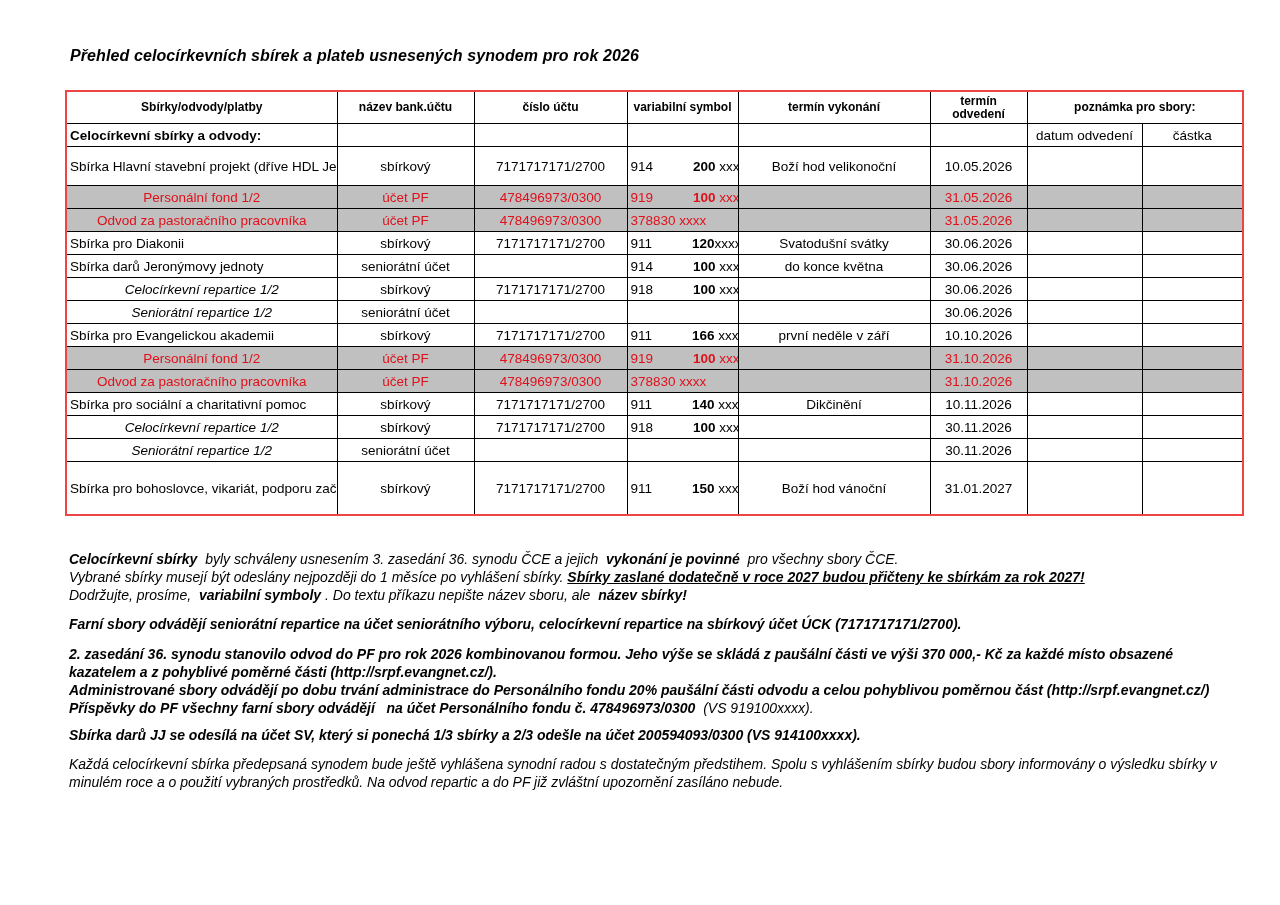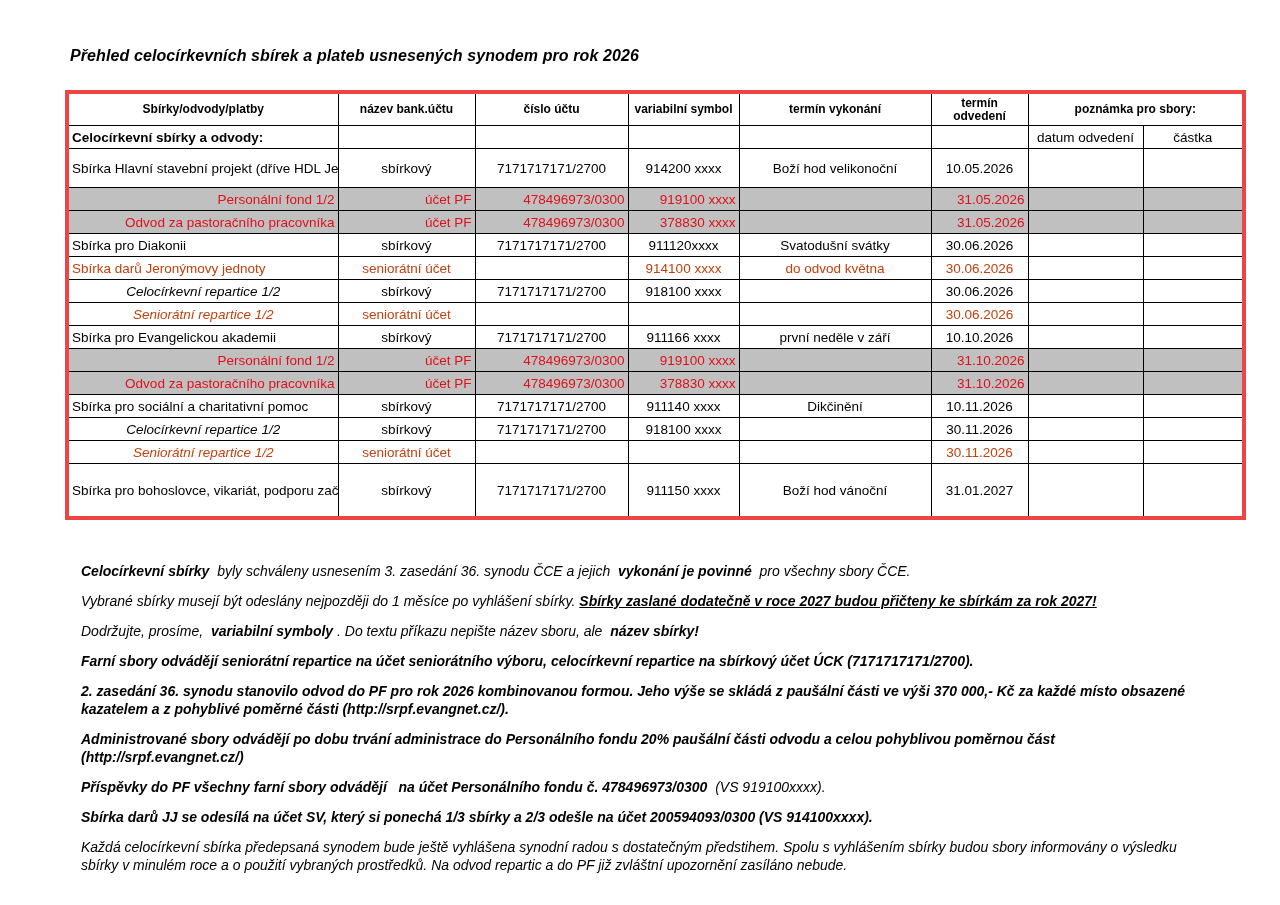--- a/index.html
+++ b/index.html
@@ -1,43 +1,43 @@
 <!DOCTYPE html>
 <html><head>
 <meta charset="utf-8">
 <style>
   html, body { margin: 0; padding: 0; background: #ffffff; }
   body { width: 1280px; height: 905px; position: relative; font-family: "Liberation Sans", sans-serif; color: #000; overflow: hidden; }
   .title { position: absolute; left: 70px; top: 47px; font-size: 16px; font-weight: bold; font-style: italic; letter-spacing: 0.1px; }
   table.grid { position: absolute; left: 65px; top: 90px; width: 1177px; border-collapse: collapse; table-layout: fixed; font-size: 13.5px; }
   table.grid td, table.grid th { border: 1px solid #000; padding: 0 3px; height: 22px; text-align: center; vertical-align: middle; font-weight: normal; white-space: nowrap; overflow: hidden; }
   table.grid th { font-size: 12px; font-weight: bold; height: 31px; line-height: 13px; white-space: normal; }
-  table.grid { border: 4px solid #ef4444; }
+  table.grid { border: 2px solid #ef4444; }
   table.grid col.c1 { width: 271px; }
   table.grid col.c2 { width: 137px; }
   table.grid col.c3 { width: 153px; }
   table.grid col.c4 { width: 111px; }
   table.grid col.c5 { width: 192px; }
   table.grid col.c6 { width: 97px; }
   table.grid col.c7 { width: 115px; }
   table.grid col.c8 { width: 101px; }
   td.left { text-align: left !important; margin-left: 23px; }
   td.right { text-align: center; }
   td.ital { font-style: italic; }
   td.bold { font-weight: bold !important; }
-  tr.gray td { background: #c0c0c0; text-align: right; }
+  tr.gray td { background: #c0c0c0; }
   tr.red td { color: #e0101a; }
-  tr.blue td { color: #c2410c; }
+  tr.blue td { color: #000000; }
   td.black { color: #000 !important; }
-  .vs b { font-weight: normal; }
+  .vs b { font-weight: bold; padding-left: 40px; }
   td.wrap { white-space: normal; line-height: 15px; }
   tr.tall2 td { height: 38px; }
   tr.tall3 td { height: 52px; }
   .notes { position: absolute; left: 69px; top: 550px; width: 1150px; font-size: 14px; font-style: italic; line-height: 18px; }
-  .notes p { margin: 12px; }
+  .notes p { margin: 0; }
   .notes .gap { margin-top: 8px; }
   .notes .bi { font-weight: bold; }
   .notes .u { text-decoration: underline; font-weight: bold; }
 </style>
 </head>
 <body>
 
 <div class="title">Přehled celocírkevních sbírek a plateb usnesených synodem pro rok 2026</div>
 
 <table class="grid">
@@ -111,21 +111,21 @@
         <td>Svatodušní svátky</td>
         <td>30.06.2026</td>
         <td class="black"></td>
         <td class="black"></td>
       </tr>
       <tr class="blue">
         <td class="left">Sbírka darů Jeronýmovy jednoty</td>
         <td>seniorátní účet</td>
         <td></td>
         <td class="vs"><span>914</span><b>100</b><span style="white-space: pre;"> xxxx</span></td>
-        <td>do odvod května</td>
+        <td>do konce května</td>
         <td>30.06.2026</td>
         <td class="black"></td>
         <td class="black"></td>
       </tr>
       <tr class="">
         <td class="right ital">Celocírkevní repartice 1/2</td>
         <td>sbírkový</td>
         <td>7171717171/2700</td>
         <td class="vs"><span>918</span><b>100</b><span style="white-space: pre;"> xxxx</span></td>
         <td></td>

